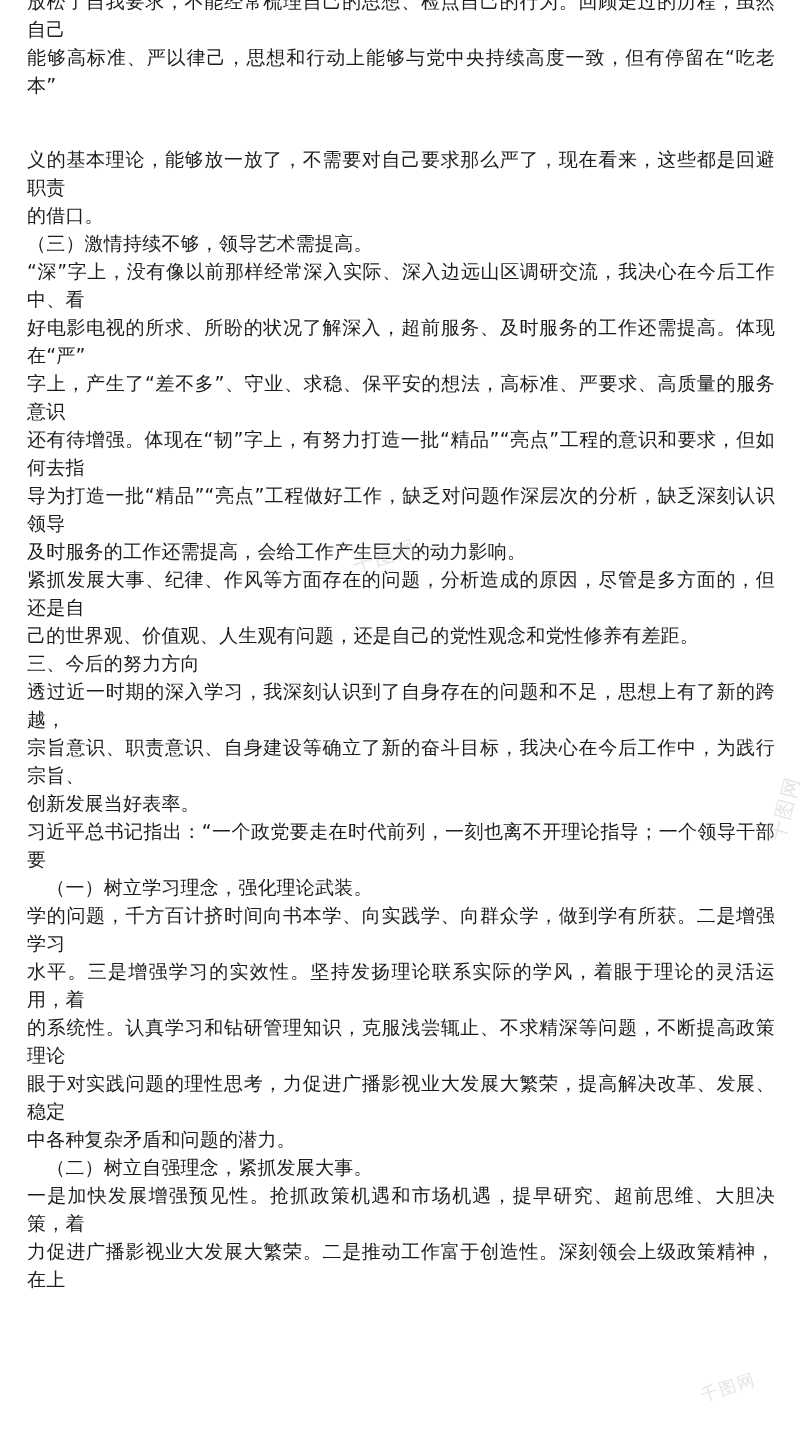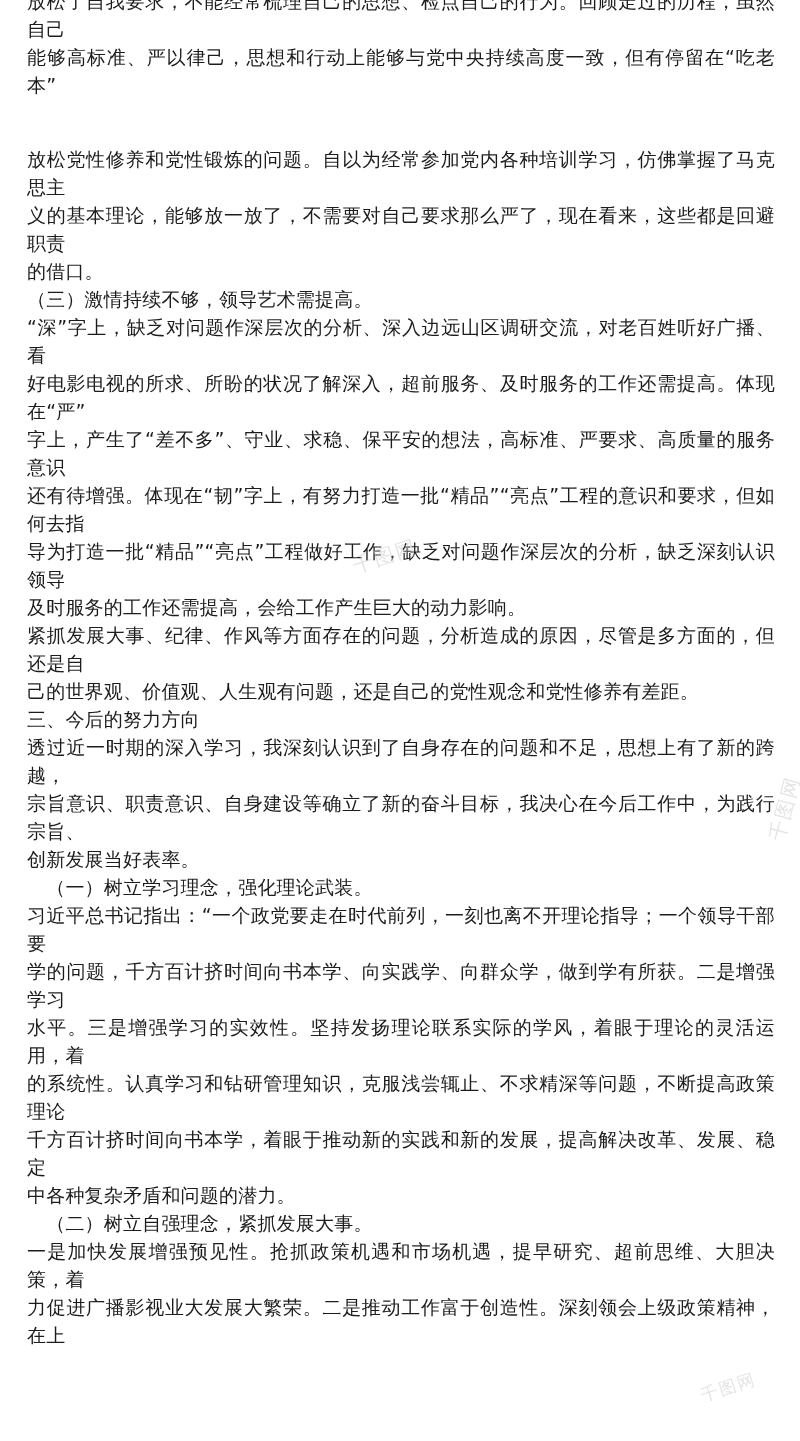--- a/index.html
+++ b/index.html
@@ -57,42 +57,41 @@
 <div class="page">
 
   <div class="text-col">
 
     <div class="top-block">
       <div class="line clipped">放松了自我要求，不能经常梳理自己的思想、检点自己的行为。回顾走过的历程，虽然自己</div>
       <div class="line">能够高标准、严以律己，思想和行动上能够与党中央持续高度一致，但有停留在“吃老本”</div>
     </div>
 
     <div class="body-block">
-        <div class="line">放松党性修养和党性锻炼的问题。自以为经常参加党内各种培训学习，仿佛掌握了马克思主</div>
         <div class="line">义的基本理论，能够放一放了，不需要对自己要求那么严了，现在看来，这些都是回避职责</div>
         <div class="line">的借口。</div>
         <div class="line">（三）激情持续不够，领导艺术需提高。</div>
-        <div class="line">“深”字上，缺乏对问题作深层次的分析、深入边远山区调研交流，对老百姓听好广播、看</div>
+        <div class="line">“深”字上，没有像以前那样经常深入实际、深入边远山区调研交流，我决心在今后工作中、看</div>
         <div class="line">好电影电视的所求、所盼的状况了解深入，超前服务、及时服务的工作还需提高。体现在“严”</div>
         <div class="line">字上，产生了“差不多”、守业、求稳、保平安的想法，高标准、严要求、高质量的服务意识</div>
         <div class="line">还有待增强。体现在“韧”字上，有努力打造一批“精品”“亮点”工程的意识和要求，但如何去指</div>
         <div class="line">导为打造一批“精品”“亮点”工程做好工作，缺乏对问题作深层次的分析，缺乏深刻认识领导</div>
         <div class="line">及时服务的工作还需提高，会给工作产生巨大的动力影响。</div>
         <div class="line">紧抓发展大事、纪律、作风等方面存在的问题，分析造成的原因，尽管是多方面的，但还是自</div>
         <div class="line">己的世界观、价值观、人生观有问题，还是自己的党性观念和党性修养有差距。</div>
         <div class="line">三、今后的努力方向</div>
         <div class="line">透过近一时期的深入学习，我深刻认识到了自身存在的问题和不足，思想上有了新的跨越，</div>
         <div class="line">宗旨意识、职责意识、自身建设等确立了新的奋斗目标，我决心在今后工作中，为践行宗旨、</div>
         <div class="line">创新发展当好表率。</div>
+        <div class="line">习近平总书记指出：“一个政党要走在时代前列，一刻也离不开理论指导；一个领导干部要</div>
         <div class="line">　（一）树立学习理念，强化理论武装。</div>
-        <div class="line">习近平总书记指出：“一个政党要走在时代前列，一刻也离不开理论指导；一个领导干部要</div>
         <div class="line">学的问题，千方百计挤时间向书本学、向实践学、向群众学，做到学有所获。二是增强学习</div>
         <div class="line">水平。三是增强学习的实效性。坚持发扬理论联系实际的学风，着眼于理论的灵活运用，着</div>
         <div class="line">的系统性。认真学习和钻研管理知识，克服浅尝辄止、不求精深等问题，不断提高政策理论</div>
-        <div class="line">千方百计挤时间向书本学，着眼于推动新的实践和新的发展，提高解决改革、发展、稳定</div>
+        <div class="line">眼于对实践问题的理性思考，力促进广播影视业大发展大繁荣，提高解决改革、发展、稳定</div>
         <div class="line">中各种复杂矛盾和问题的潜力。</div>
         <div class="line">　（二）树立自强理念，紧抓发展大事。</div>
         <div class="line">一是加快发展增强预见性。抢抓政策机遇和市场机遇，提早研究、超前思维、大胆决策，着</div>
         <div class="line">力促进广播影视业大发展大繁荣。二是推动工作富于创造性。深刻领会上级政策精神，在上</div>
       </div>
 
   </div>
 
   <span class="watermark wm-1">千图网</span>
   <span class="watermark wm-2">千图网</span>

